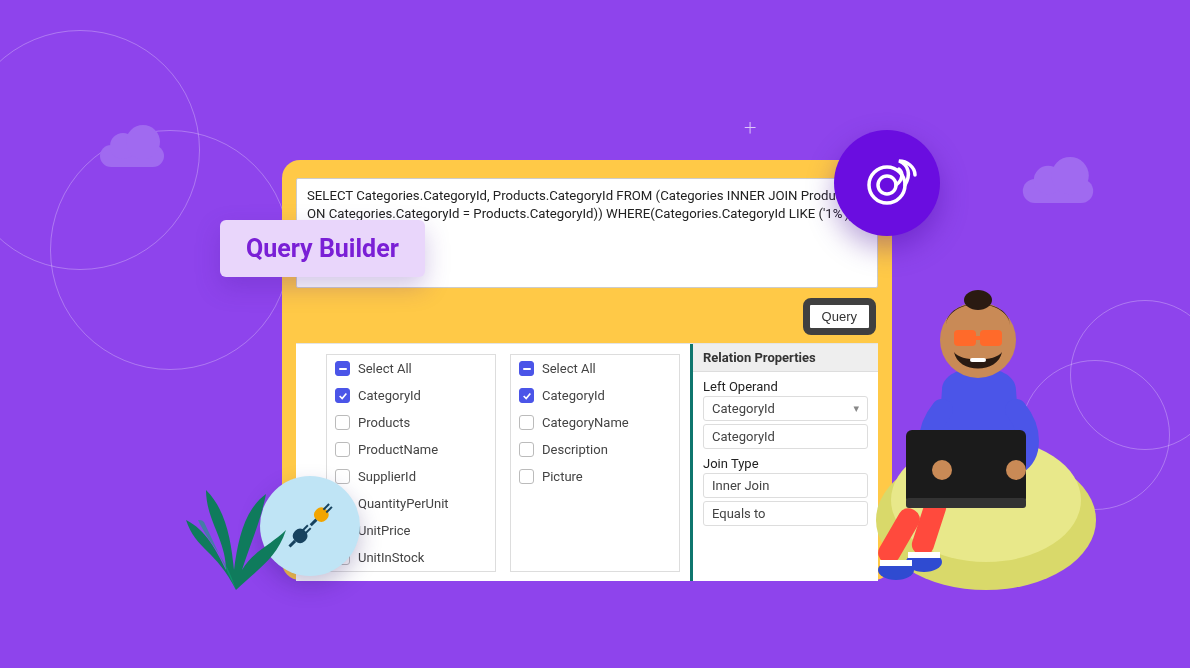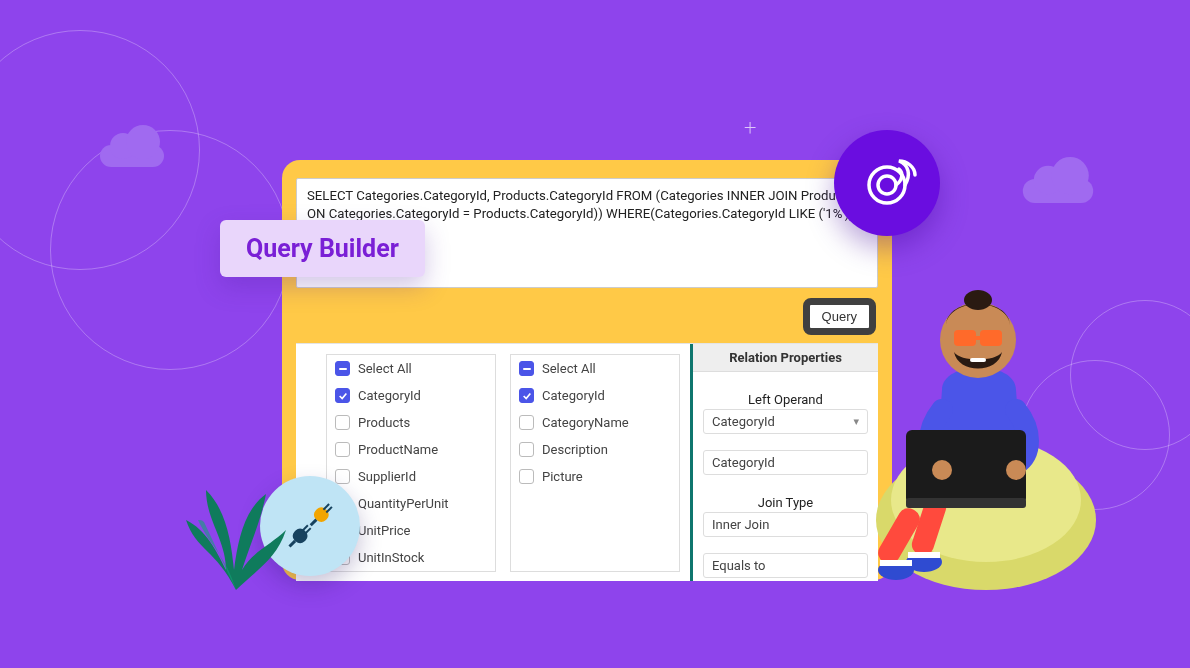--- a/index.html
+++ b/index.html
@@ -50,21 +50,20 @@
     font-family: inherit;
   }
   .query-btn-row { display: flex; justify-content: flex-end; padding: 6px 2px 8px; }
   .query-btn {
     background: #fff; border: 7px solid #404040; border-radius: 8px;
     padding: 4px 12px; font-size: 13px; color: #333;
   }
   .cols {
     display: flex; gap: 10px; background: #fff; height: 238px;
     border-top: 1px solid #e4e4e4;
-    text-align: center;
   }
   .col-box {
     width: 170px; border: 1px solid #ddd; margin: 10px 0 0 30px;
     height: 218px; overflow-y: scroll; background: #fff;
     font-size: 13px; color: #444;
   }
   .col-box.second { margin-left: 4px; }
   .col-box::-webkit-scrollbar { width: 10px; }
   .col-box::-webkit-scrollbar-thumb { background: #c9c9c9; }
   .col-box::-webkit-scrollbar-track { background: #f1f1f1; }
@@ -86,21 +85,21 @@
     content: ""; width: 8px; height: 2px; background: #fff; border-radius: 1px;
   }
   .right-pane {
     flex: 1; border-left: 3px solid #0f766e; padding: 0;
     font-size: 13px; color: #333;
   }
   .rp-header {
     background: #eee; padding: 6px 10px; font-weight: 700;
     border-bottom: 1px solid #ddd;
   }
-  .rp-field { padding: 16px 10px 0; }
+  .rp-field { padding: 3px 10px 0; }
   .rp-label { font-size: 13px; color: #222; padding: 4px 0 2px; }
   .rp-input {
     width: 100%; border: 1px solid #ddd; border-radius: 3px;
     padding: 4px 8px; font-size: 13px; color: #444; background: #fff;
     display: flex; justify-content: space-between; align-items: center;
   }
   .chev { font-size: 11px; color: #888; }
 
   
   .qb-pill {

